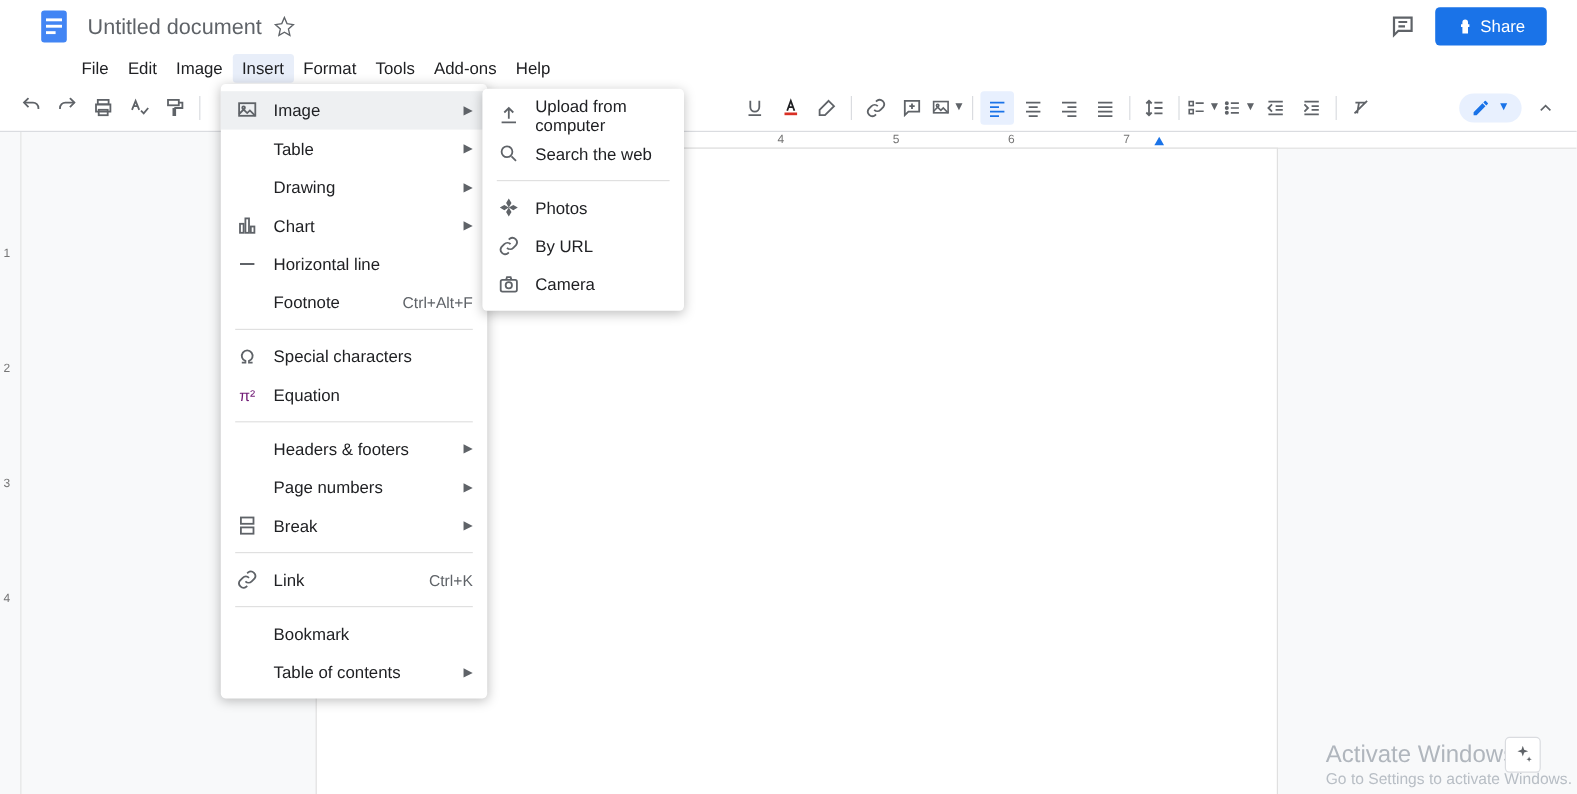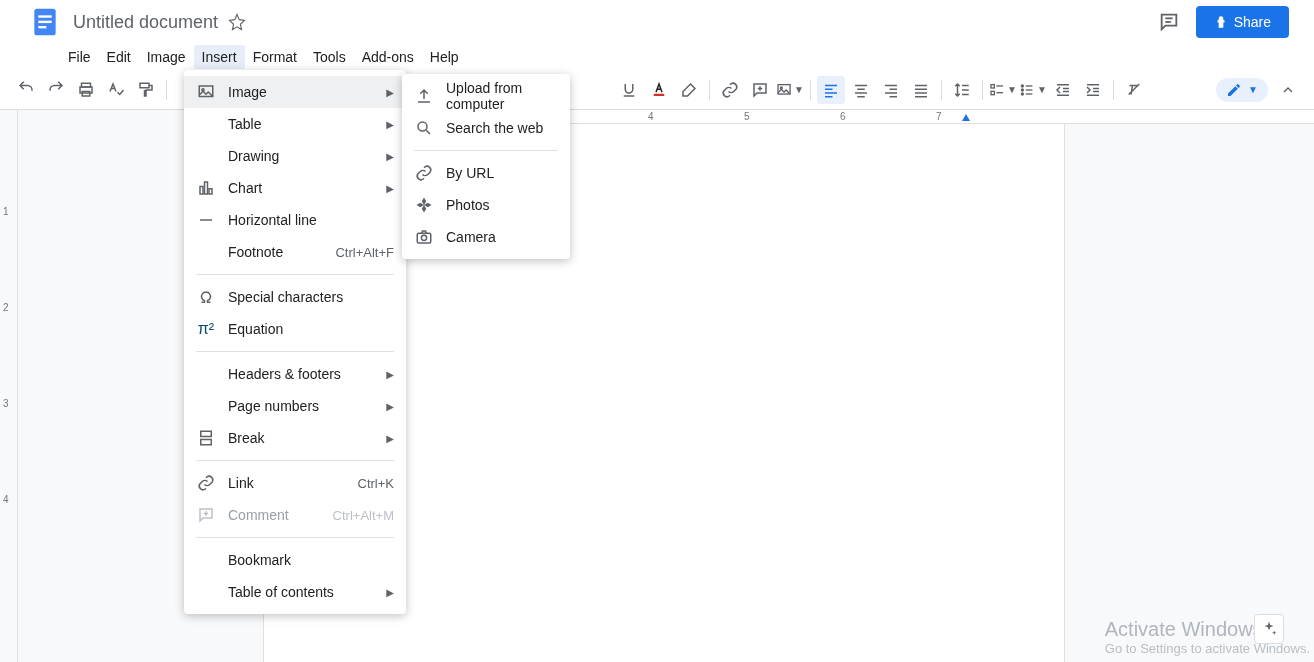--- a/index.html
+++ b/index.html
@@ -341,21 +341,21 @@
   <div class="mi">
     <span class="mi-icon">
         <svg width="18" height="18" viewBox="0 0 24 24" fill="none" stroke="#5f6368" stroke-width="2">
           <path d="M6 19h4v-2a6 6 0 114 0v2h4"></path>
         </svg>
       </span>
     <span class="mi-label">Special characters</span>
   </div>
   <div class="mi">
     <span class="mi-icon">
-        <span style="font-size:16px;color:#0c4a6e">π²</span>
+        <span style="font-size:13px;color:#701a75">π²</span>
       </span>
     <span class="mi-label">Equation</span>
   </div>
   <div class="msep"></div>
   <div class="mi">
     <span class="mi-icon"></span>
       <span class="mi-label">Headers &amp; footers</span>
     <span class="mi-arrow">▶</span>
   </div>
   <div class="mi">
@@ -377,31 +377,20 @@
   <div class="mi">
     <span class="mi-icon">
         <svg width="18" height="18" viewBox="0 0 24 24" fill="none" stroke="#5f6368" stroke-width="2">
           <path d="M10 14a5 5 0 007 0l3-3a5 5 0 00-7-7l-1 1"></path>
           <path d="M14 10a5 5 0 00-7 0l-3 3a5 5 0 007 7l1-1"></path>
         </svg>
       </span>
     <span class="mi-label">Link</span>
     <span class="mi-shortcut">Ctrl+K</span>
   </div>
-  <div class="mi disabled">
-    <span class="mi-icon">
-        <svg width="18" height="18" viewBox="0 0 24 24" fill="none" stroke="#bdc1c6" stroke-width="2">
-          <path d="M4 4h16v12H8l-4 4z"></path>
-          <line x1="12" y1="7" x2="12" y2="13"></line>
-          <line x1="9" y1="10" x2="15" y2="10"></line>
-        </svg>
-      </span>
-    <span class="mi-label">Comment</span>
-    <span class="mi-shortcut" style="color:#bdc1c6">Ctrl+Alt+M</span>
-  </div>
   <div class="msep"></div>
   <div class="mi">
     <span class="mi-icon"></span>
       <span class="mi-label">Bookmark</span>
   </div>
   <div class="mi">
     <span class="mi-icon"></span>
       <span class="mi-label">Table of contents</span>
     <span class="mi-arrow">▶</span>
   </div>
@@ -421,34 +410,34 @@
         <svg width="18" height="18" viewBox="0 0 24 24" fill="none" stroke="#5f6368" stroke-width="2">
           <circle cx="10" cy="10" r="6"></circle>
           <line x1="15" y1="15" x2="20" y2="20"></line>
         </svg>
       </span>
     <span class="mi-label">Search the web</span>
   </div>
   <div class="msep"></div>
   <div class="mi">
     <span class="mi-icon">
+        <svg width="18" height="18" viewBox="0 0 24 24" fill="#5f6368">
+          <path d="M12 2l3 5-3 5-3-5zM2 12l5-3 5 3-5 3zM12 22l-3-5 3-5 3 5zM22 12l-5 3-5-3 5-3z"></path>
+        </svg>
+      </span>
+    <span class="mi-label">Photos</span>
+  </div>
+  <div class="mi">
+    <span class="mi-icon">
         <svg width="18" height="18" viewBox="0 0 24 24" fill="none" stroke="#5f6368" stroke-width="2">
           <path d="M10 14a5 5 0 007 0l3-3a5 5 0 00-7-7l-1 1"></path>
           <path d="M14 10a5 5 0 00-7 0l-3 3a5 5 0 007 7l1-1"></path>
         </svg>
       </span>
     <span class="mi-label">By URL</span>
-  </div>
-  <div class="mi">
-    <span class="mi-icon">
-        <svg width="18" height="18" viewBox="0 0 24 24" fill="#5f6368">
-          <path d="M12 2l3 5-3 5-3-5zM2 12l5-3 5 3-5 3zM12 22l-3-5 3-5 3 5zM22 12l-5 3-5-3 5-3z"></path>
-        </svg>
-      </span>
-    <span class="mi-label">Photos</span>
   </div>
   <div class="mi">
     <span class="mi-icon">
         <svg width="18" height="18" viewBox="0 0 24 24" fill="none" stroke="#5f6368" stroke-width="2">
           <rect x="3" y="7" width="18" height="13" rx="2"></rect>
           <circle cx="12" cy="13" r="3.5"></circle>
           <path d="M9 7l1-3h4l1 3"></path>
         </svg>
       </span>
     <span class="mi-label">Camera</span>

